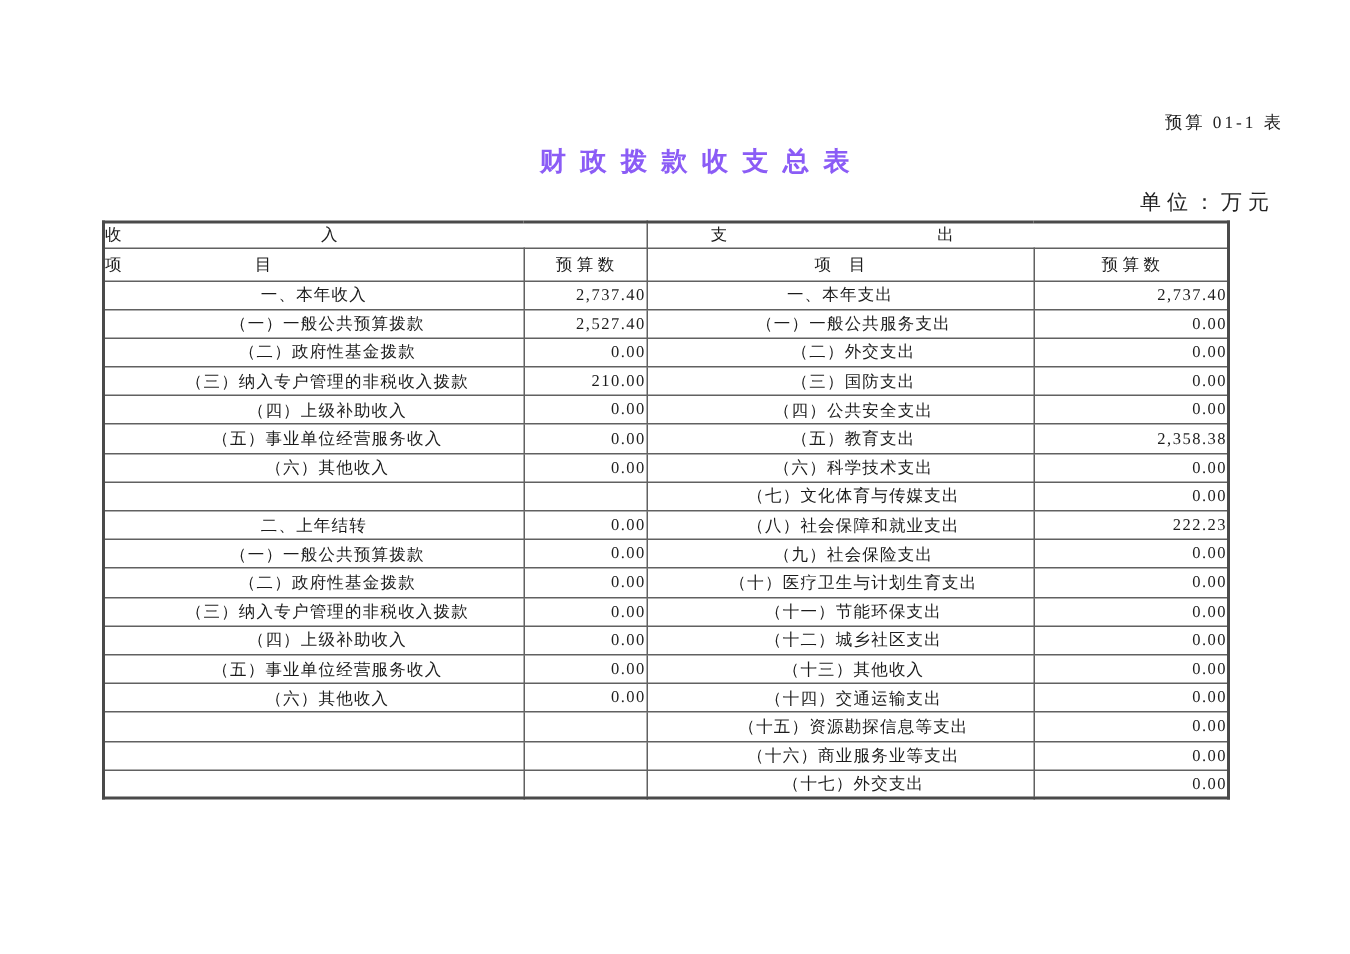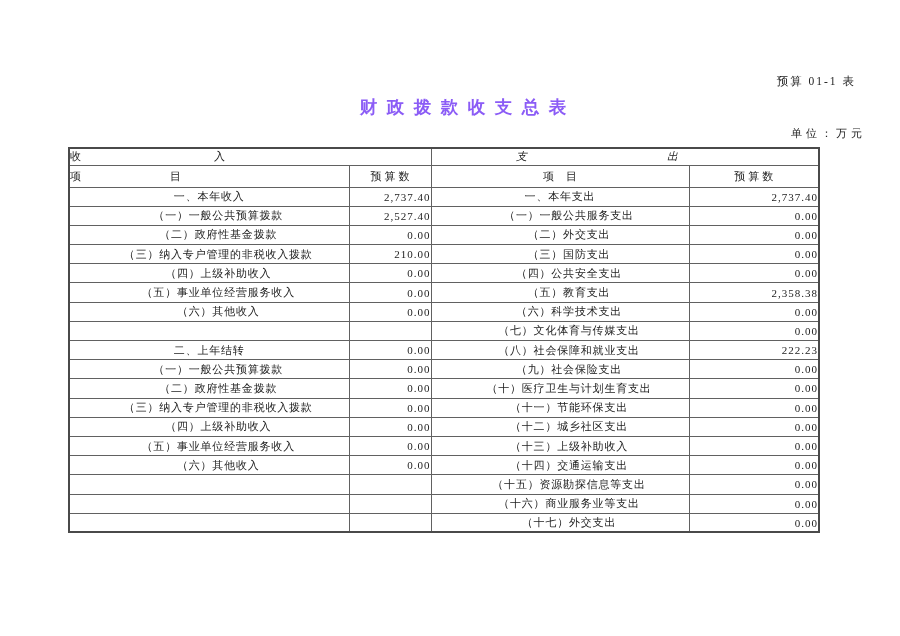--- a/index.html
+++ b/index.html
@@ -13,43 +13,43 @@
   .doc-code{
     position:absolute;top:74px;right:70px;
     font-size:11.5px;letter-spacing:2px;color:#222;
   }
   .title{
     position:absolute;top:95px;left:0;width:100%;
     text-align:center;font-size:17.5px;font-weight:bold;
     letter-spacing:9.5px;text-indent:9.5px;color:#8b5cf6;
   }
   .unit{
-    position:absolute;top:126px;right:60px;
-    font-size:11px;letter-spacing:4px;color:#222;
+    position:absolute;top:126px;right:76px;
+    font-size:14px;letter-spacing:4px;color:#222;
   }
 
   table.budget{
     position:absolute;left:68px;top:147px;width:750px;
     border-collapse:collapse;table-layout:fixed;
     border:2px solid #4a4a4a;
   }
   table.budget th, table.budget td{
     border:1px solid #616161;
     font-weight:normal;
     overflow:hidden;white-space:nowrap;
     padding:0;
     font-size:11px;
     color:#1c1c1c;
   }
   tr.h1{height:17px;}
   tr.h2{height:22px;font-family:Liberation Serif, serif;}
   tbody tr{height:19.2px;}
 
   th.sec-income{text-align:left;padding-left:16px;letter-spacing:133px;margin-top:20px;}
-  th.sec-expense{text-align:right;padding-left:180px;letter-spacing:140px;font-style:italic;}
+  th.sec-expense{text-align:center;padding-left:180px;letter-spacing:140px;}
   th.item-h-left{text-align:left;padding-left:107px;letter-spacing:89px;}
   th.item-h-right{text-align:center;letter-spacing:12px;text-indent:12px;}
   th.val-h{letter-spacing:3px;text-indent:3px;}
 
   td.lbl{text-align:center;padding-left:5px;letter-spacing:0.8px;}
   td.lbl.sub{padding-left:18px;}
   td.val{text-align:right;padding-right:5px;letter-spacing:1px;}
 </style>
 </head>
 <body>
@@ -154,21 +154,21 @@
       </tr>
       <tr>
         <td class="lbl sub">（四）上级补助收入</td>
         <td class="val">0.00</td>
         <td class="lbl sub">（十二）城乡社区支出</td>
         <td class="val">0.00</td>
       </tr>
       <tr>
         <td class="lbl sub">（五）事业单位经营服务收入</td>
         <td class="val">0.00</td>
-        <td class="lbl sub">（十三）上级补助收入</td>
+        <td class="lbl sub">（十三）其他收入</td>
         <td class="val">0.00</td>
       </tr>
       <tr>
         <td class="lbl sub">（六）其他收入</td>
         <td class="val">0.00</td>
         <td class="lbl sub">（十四）交通运输支出</td>
         <td class="val">0.00</td>
       </tr>
       <tr>
         <td class="lbl"></td>

